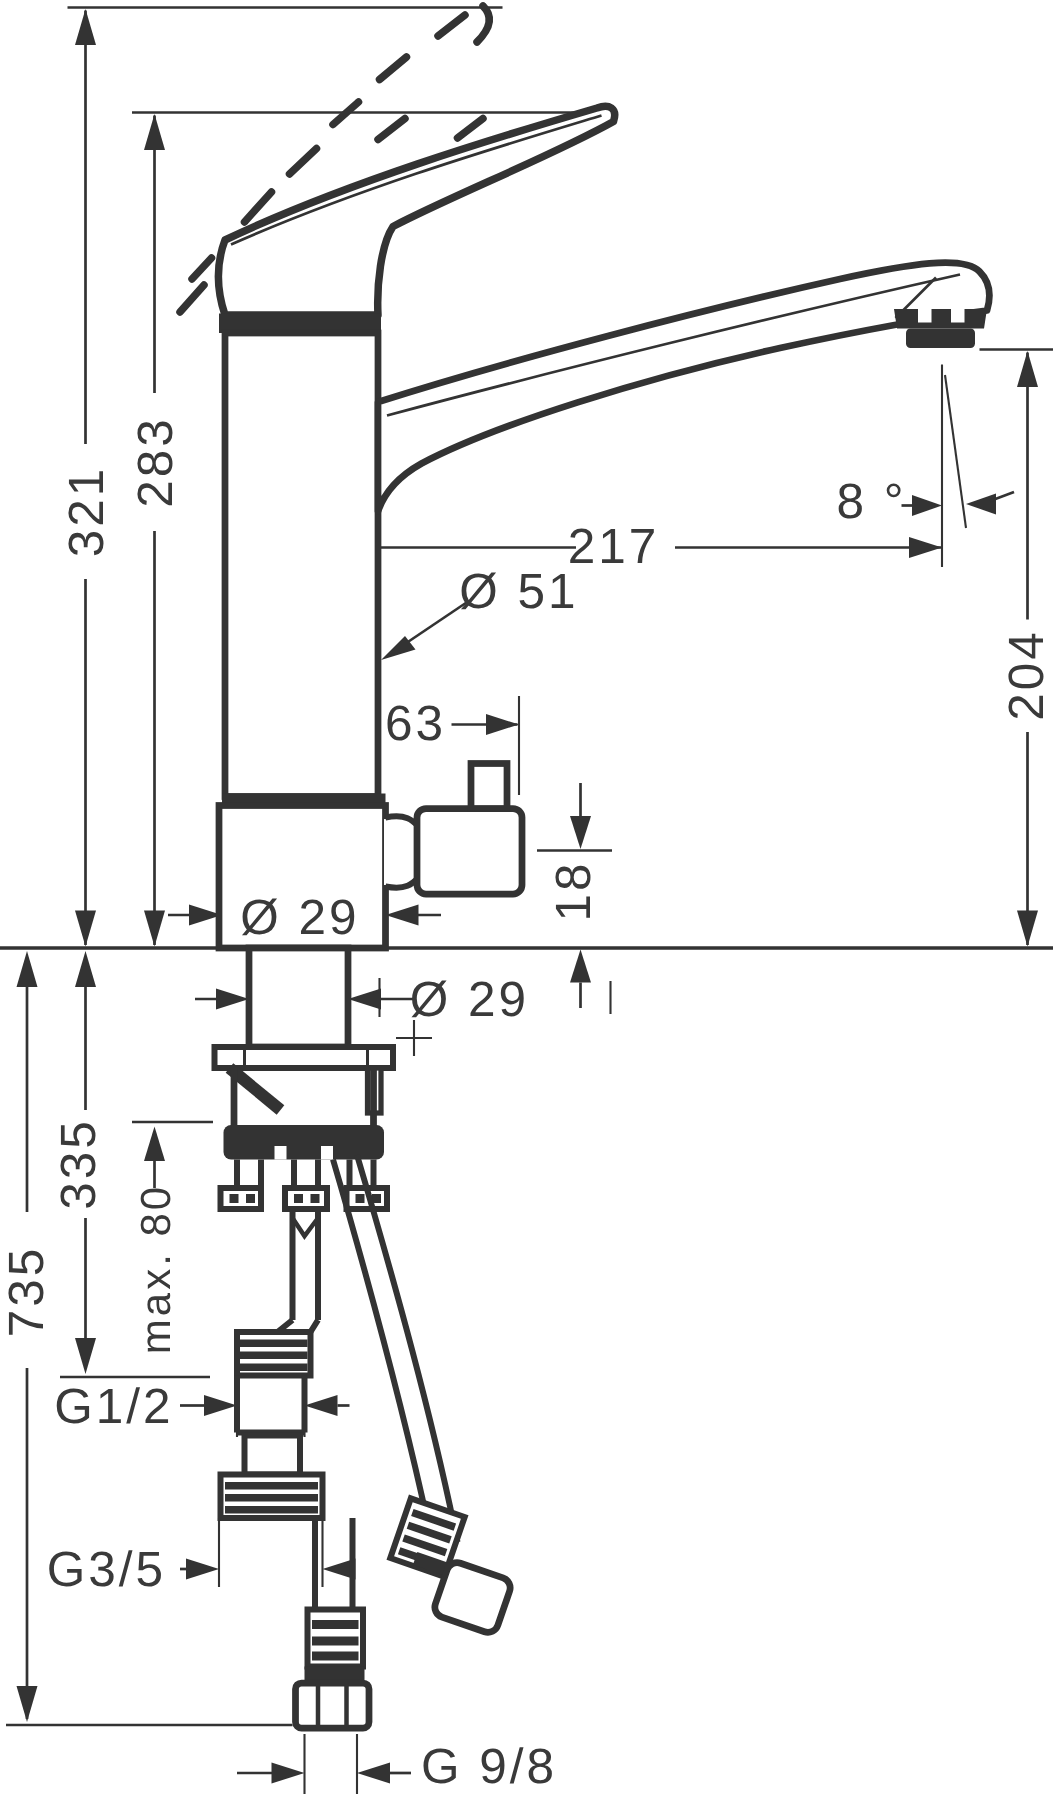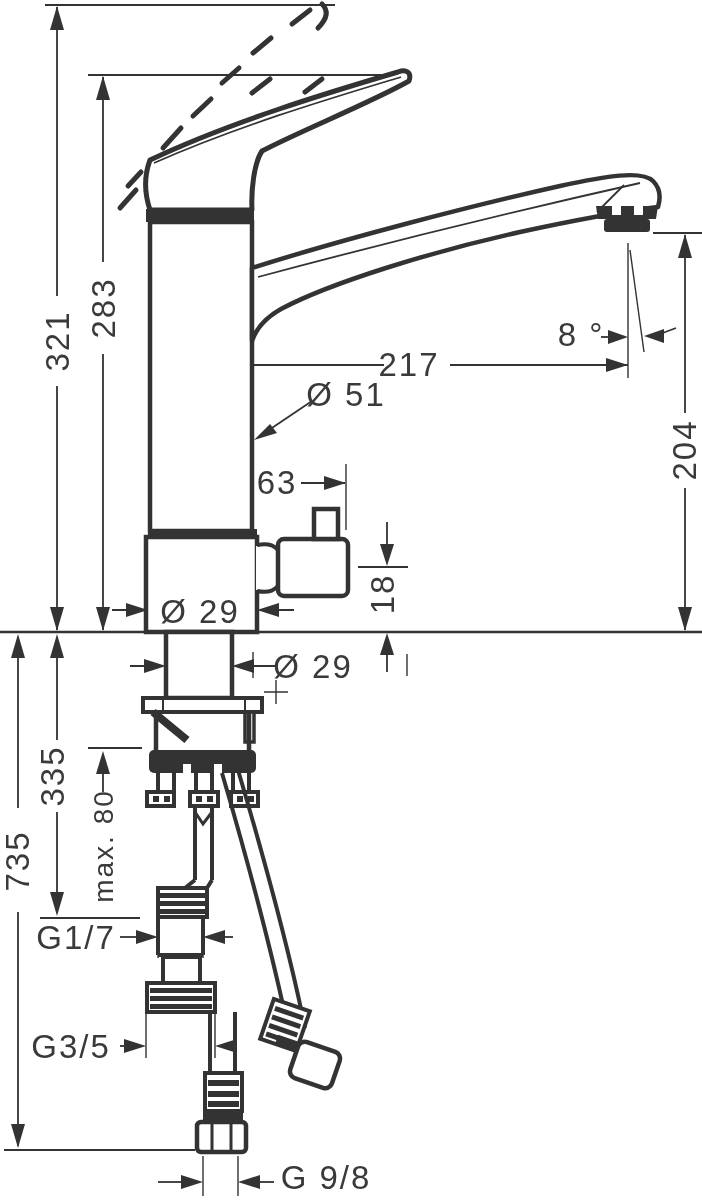--- a/index.html
+++ b/index.html
@@ -258,17 +258,17 @@
 <div class="lbl" style="left:581px;top:334px">8 °</div>
 <div class="lbl" style="left:346px;top:394px">Ø 51</div>
 <div class="vlbl" style="left:684px;top:450px">204</div>
 <div class="lbl" style="left:277px;top:482px">63</div>
 <div class="lbl" style="left:200px;top:611px">Ø 29</div>
 <div class="vlbl" style="left:382px;top:594px">18</div>
 <div class="lbl" style="left:313px;top:666px">Ø 29</div>
 <div class="vlbl" style="left:52px;top:776px">335</div>
 <div class="vlbl small" style="left:104px;top:846px">max. 80</div>
 <div class="vlbl" style="left:17px;top:861px">735</div>
-<div class="lbl" style="left:76px;top:937px">G1/7</div>
+<div class="lbl" style="left:76px;top:937px">G1/2</div>
 <div class="lbl" style="left:71px;top:1046px">G3/5</div>
 <div class="lbl" style="left:326px;top:1177px">G 9/8</div>
 
 </div>
 
 </body></html>

